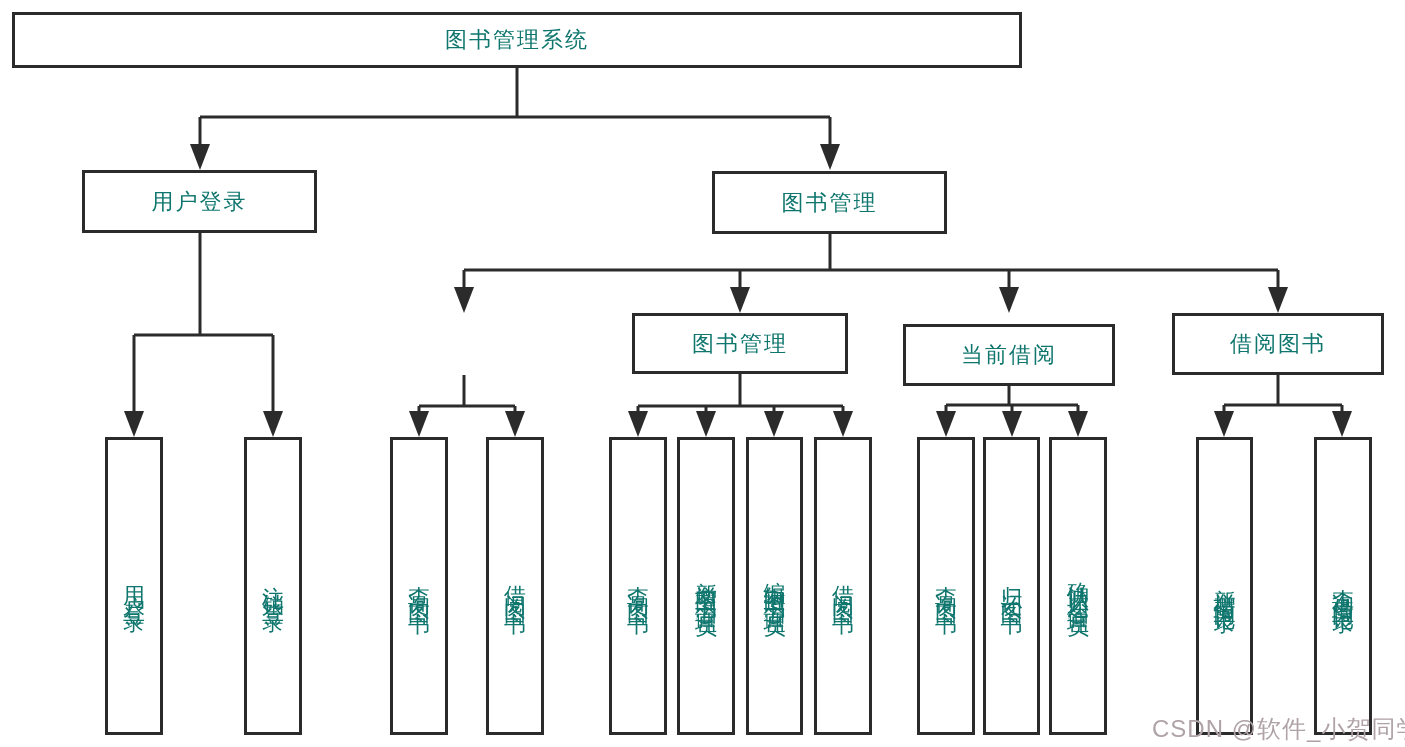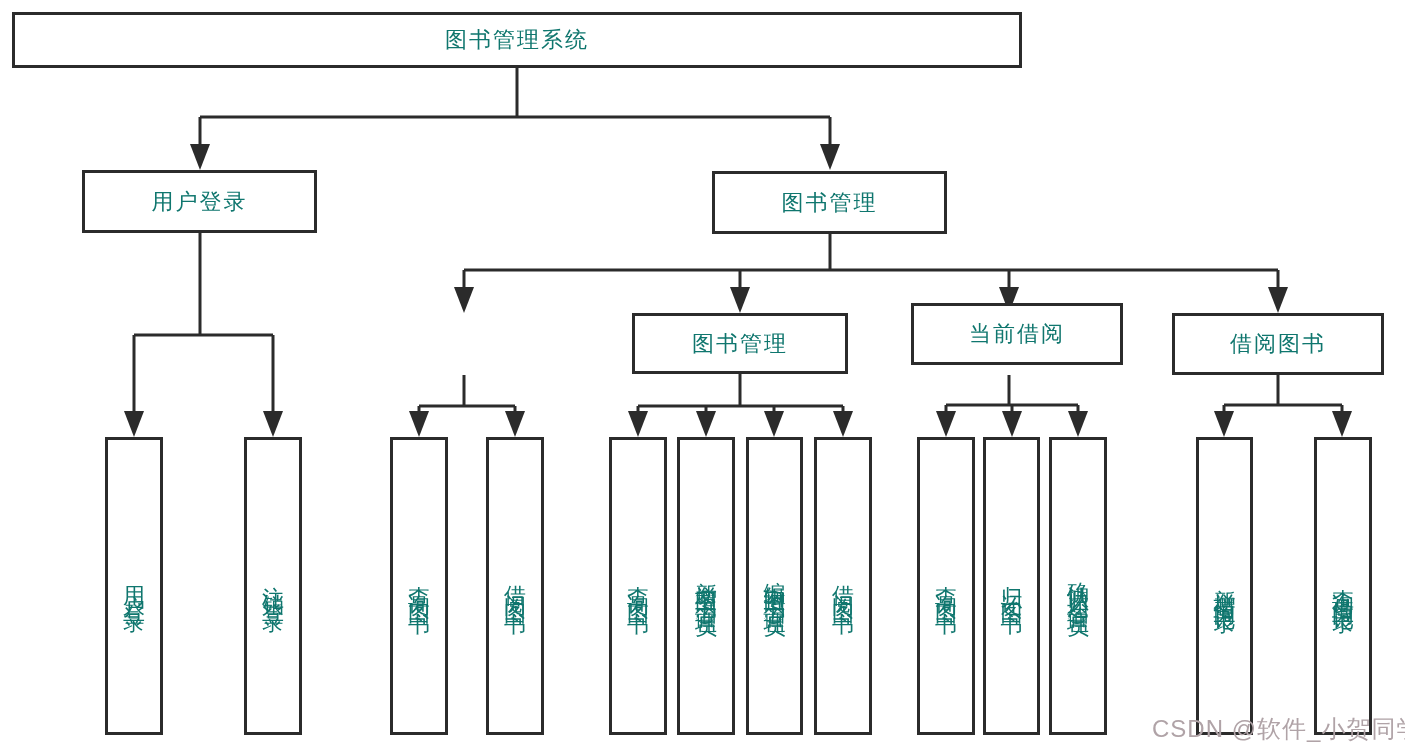--- a/index.html
+++ b/index.html
@@ -135,21 +135,21 @@
   <div class="node hnode" style="left:82px; top:170px; width:235px; height:63px;">
     <span>用户登录</span>
   </div>
   <div class="node hnode" style="left:712px; top:171px; width:235px; height:63px;">
     <span>图书管理</span>
   </div>
 
   <div class="node hnode" style="left:632px; top:313px; width:216px; height:61px;">
     <span>图书管理</span>
   </div>
-  <div class="node hnode" style="left:903px; top:303px; width:212px; height:62px;margin-left:8px;">
+  <div class="node hnode" style="left:903px; top:324px; width:212px; height:62px;">
     <span>当前借阅</span>
   </div>
   <div class="node hnode" style="left:1172px; top:313px; width:212px; height:62px;">
     <span>借阅图书</span>
   </div>
 
   <div class="node vnode" style="left:105px; top:437px; width:58px; height:298px;">
     <span class="vtext">用户登录</span>
   </div>
   <div class="node vnode" style="left:244px; top:437px; width:58px; height:298px;">

